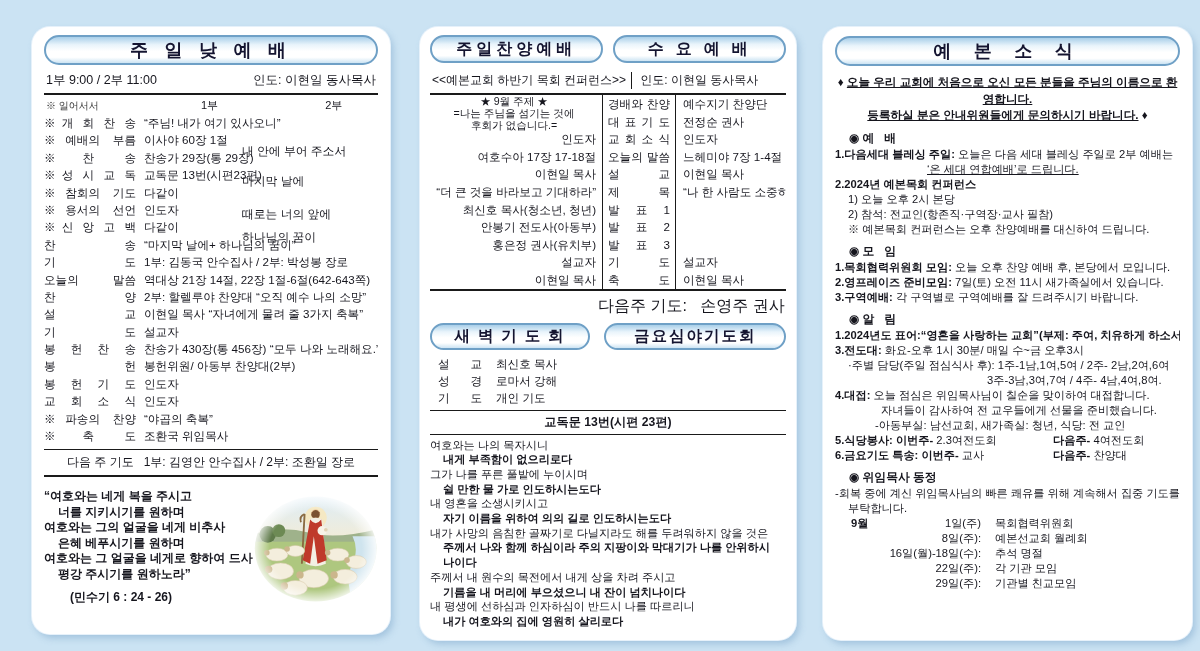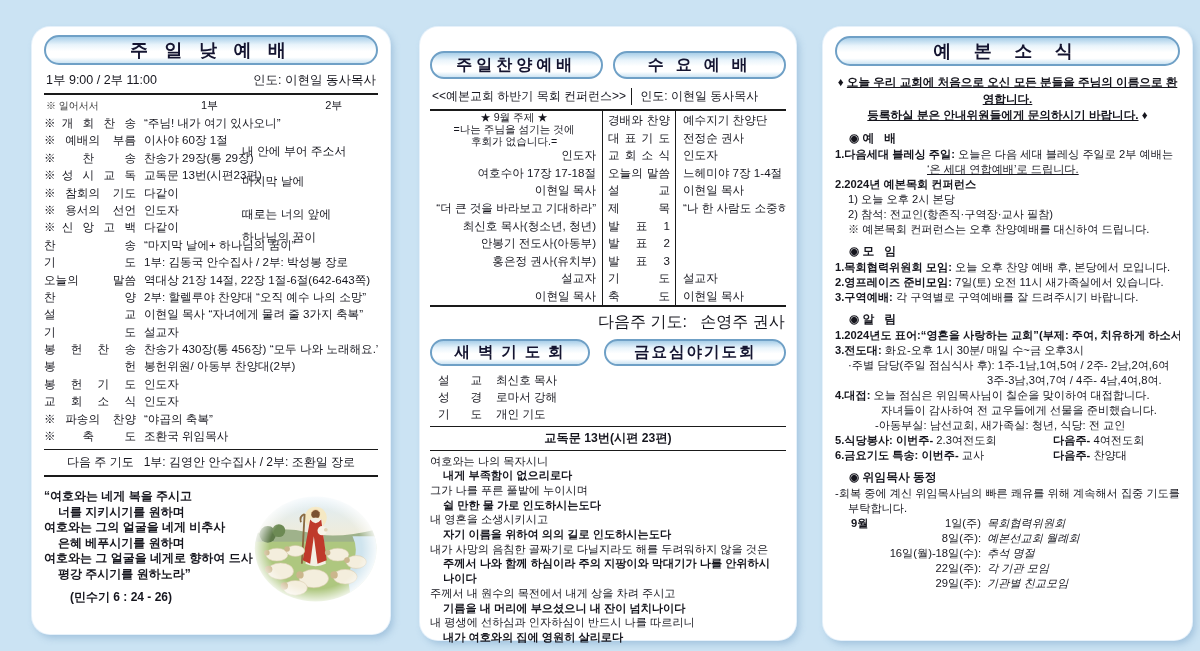--- a/index.html
+++ b/index.html
@@ -1,21 +1,21 @@
 <!DOCTYPE html>
 <html><head>
 <meta charset="utf-8">
 <style>
   html,body{margin:0;padding:0;}
   body{width:1200px;height:651px;background:#cbe3f3;position:relative;
        font-family:"Liberation Sans",sans-serif;color:#15151d;overflow:hidden;}
   .panel{position:absolute;background:#ffffff;border-radius:18px;
          box-shadow:0 0 0 1px #e6f1fa, 3px 4px 7px rgba(110,155,195,.45);}
   #p-left{left:32px;top:27px;width:358px;height:607px;padding:8px 12px;box-sizing:border-box;}
-  #p-mid{left:420px;top:27px;width:376px;height:613px;padding:24px 10px;box-sizing:border-box;}
+  #p-mid{left:420px;top:27px;width:376px;height:613px;padding:8px 10px;box-sizing:border-box;}
   #p-right{left:823px;top:27px;width:369px;height:613px;padding:9px 12px;box-sizing:border-box;}
   .pill{border:2px solid #6fa0c6;border-radius:16px;
         background:linear-gradient(180deg,#a9cfe9 0%,#e9f4fb 30%,#ffffff 55%,#ffffff 78%,#cde4f3 100%);
         display:flex;align-items:center;justify-content:center;
         font-family:"Liberation Serif",serif;font-weight:bold;color:#141430;
         height:30px;font-size:18px;letter-spacing:6px;box-sizing:border-box;}
   .pill.small{height:27px;font-size:15.5px;letter-spacing:3px;}
   
   .timebar{display:flex;justify-content:space-between;font-size:12.5px;
            padding:7px 2px 4px 2px;border-bottom:2.5px solid #1a1a1a;}
@@ -73,21 +73,21 @@
   .lead{font-weight:bold;}
   .ind1{padding-left:13px;}
   .cwide{padding-left:92px;text-decoration:underline;}
   .cont1{padding-left:152px;}
   .cont2{padding-left:46px;}
   .cont3{padding-left:40px;}
   .rel{position:relative;}
   .pos2{position:absolute;left:218px;top:0;}
   .schrow{position:relative;}
   .sdate{display:inline-block;width:146px;text-align:right;}
-  .sevent{margin-left:6px;font-style:italic;}
+  .sevent{margin-left:14px;}
   .smonth{position:absolute;left:16px;top:0;font-weight:bold;}
 </style>
 </head>
 <body>
 
 <div class="panel" id="p-left">
   <div class="pill">주 일 낮 예 배</div>
   <div class="timebar">
     <span>1부 9:00 / 2부 11:00</span>
     <span>인도: 이현일 동사목사</span>

